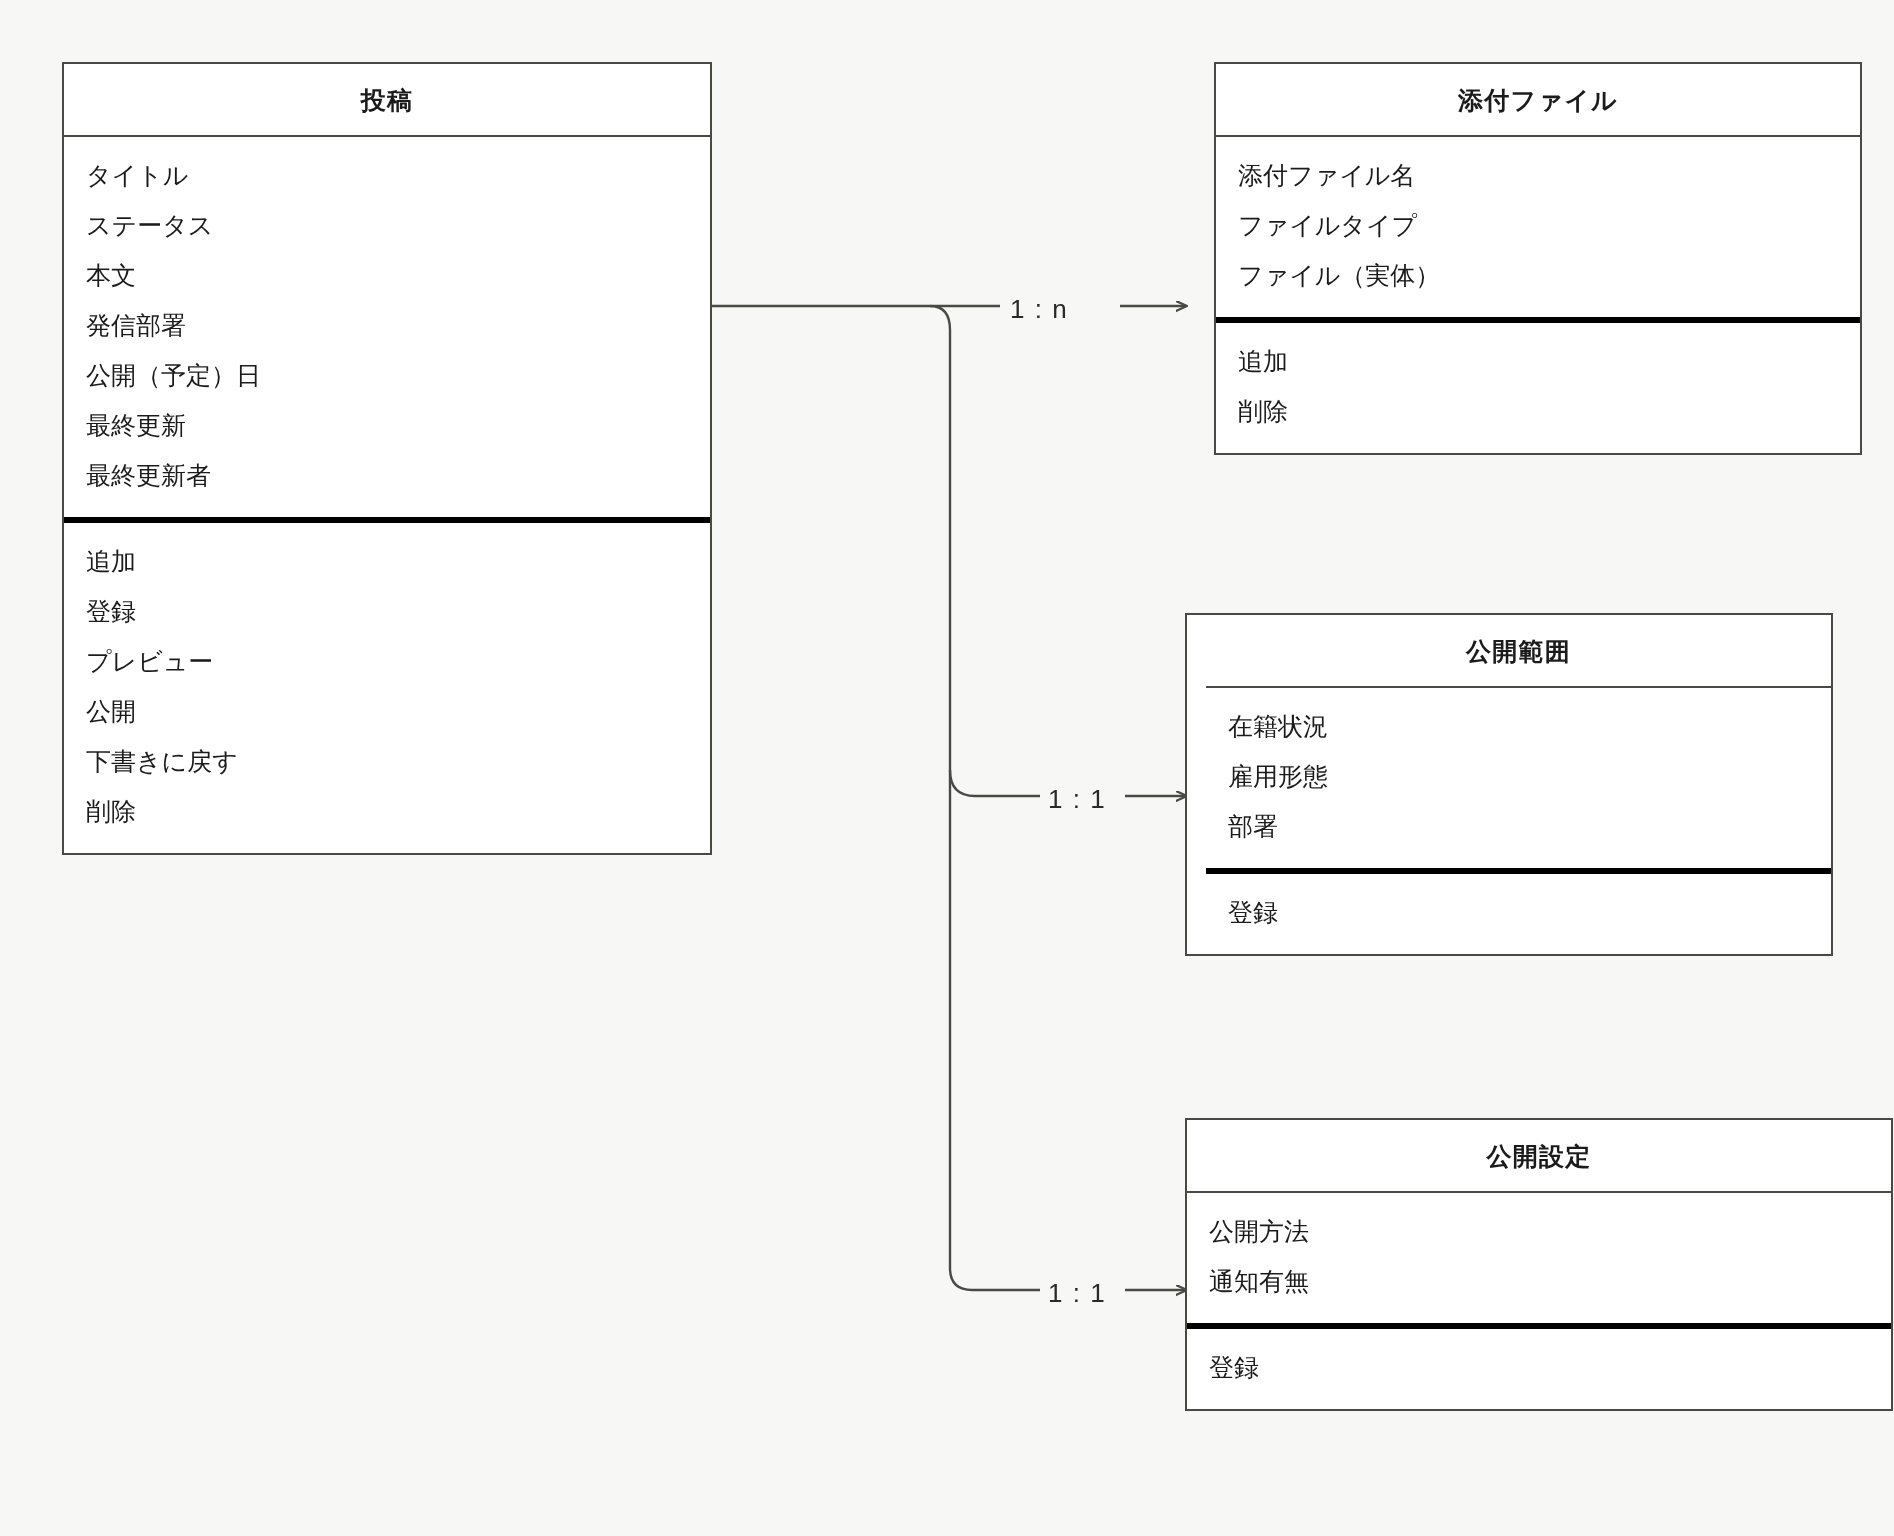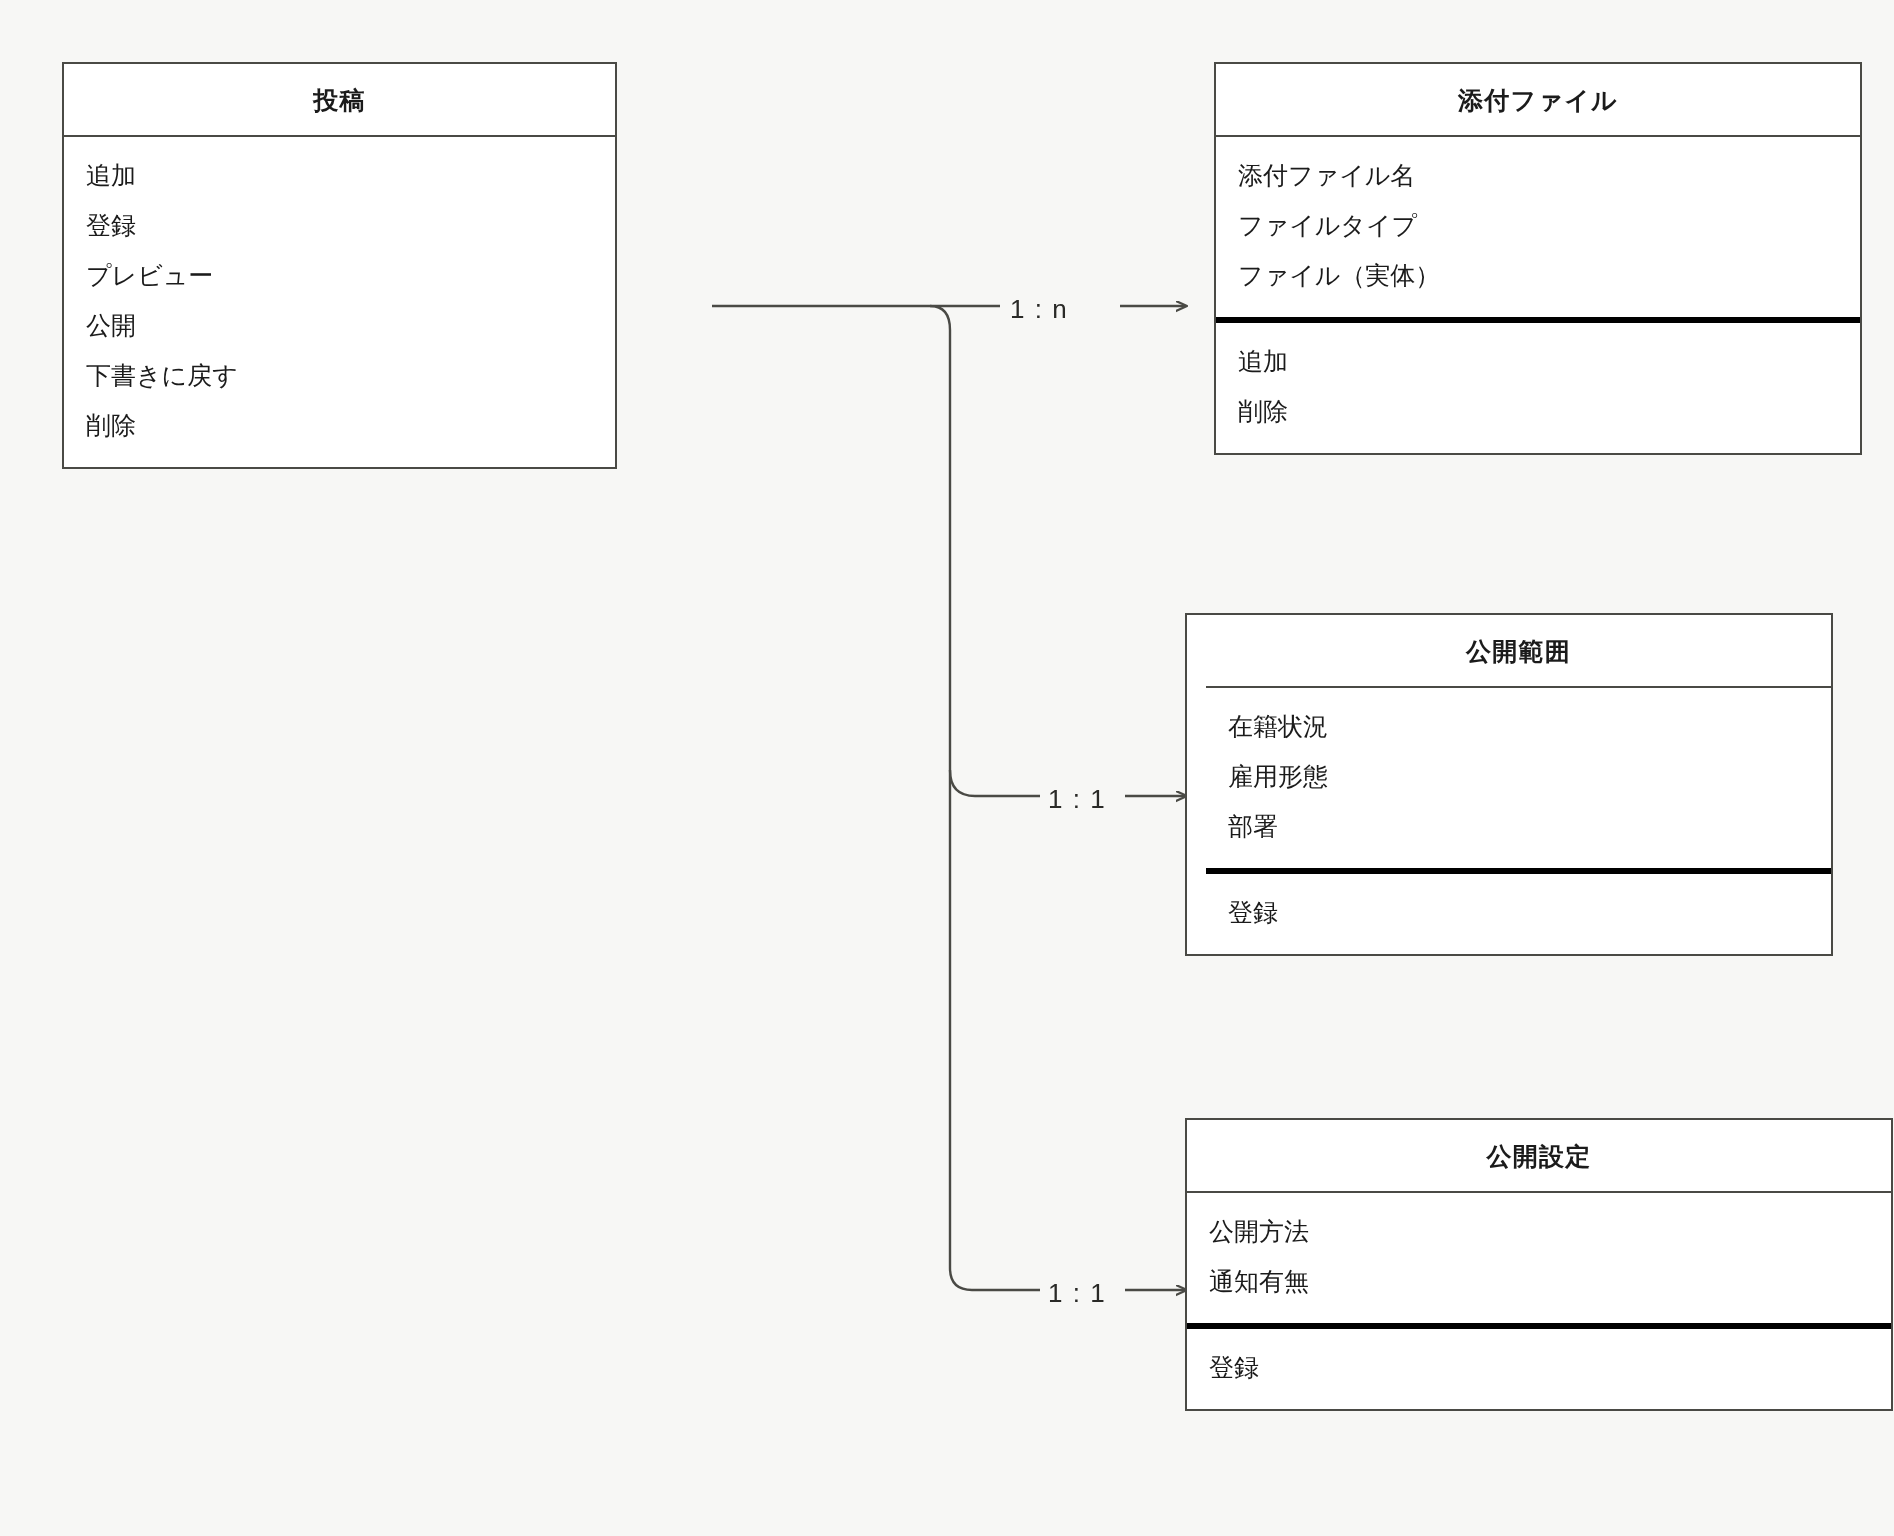--- a/index.html
+++ b/index.html
@@ -77,22 +77,31 @@
 
     <path d="M930,306 L1000,306" fill="none" stroke="#4a4a45" stroke-width="2.4"></path>
     <path d="M1120,306 L1185,306" fill="none" stroke="#4a4a45" stroke-width="2.4" marker-end="url(#arrow)"></path>
 
     <path d="M950,770 Q950,796 975,796 L1040,796" fill="none" stroke="#4a4a45" stroke-width="2.4"></path>
     <path d="M1125,796 L1185,796" fill="none" stroke="#4a4a45" stroke-width="2.4" marker-end="url(#arrow)"></path>
 
     <path d="M1125,1290 L1185,1290" fill="none" stroke="#4a4a45" stroke-width="2.4" marker-end="url(#arrow)"></path>
   </svg>
 
-  <div class="entity" style="left:62px; top:62px; width:555px;">
+  <div class="entity" style="left:62px; top:62px; width:650px;">
     <div class="entity-title">投稿</div>
+    <div class="section">
+      <div class="field">タイトル</div>
+      <div class="field">ステータス</div>
+      <div class="field">本文</div>
+      <div class="field">発信部署</div>
+      <div class="field">公開（予定）日</div>
+      <div class="field">最終更新</div>
+      <div class="field">最終更新者</div>
+    </div>
     <div class="section">
       <div class="field">追加</div>
       <div class="field">登録</div>
       <div class="field">プレビュー</div>
       <div class="field">公開</div>
       <div class="field">下書きに戻す</div>
       <div class="field">削除</div>
     </div>
   </div>
 

